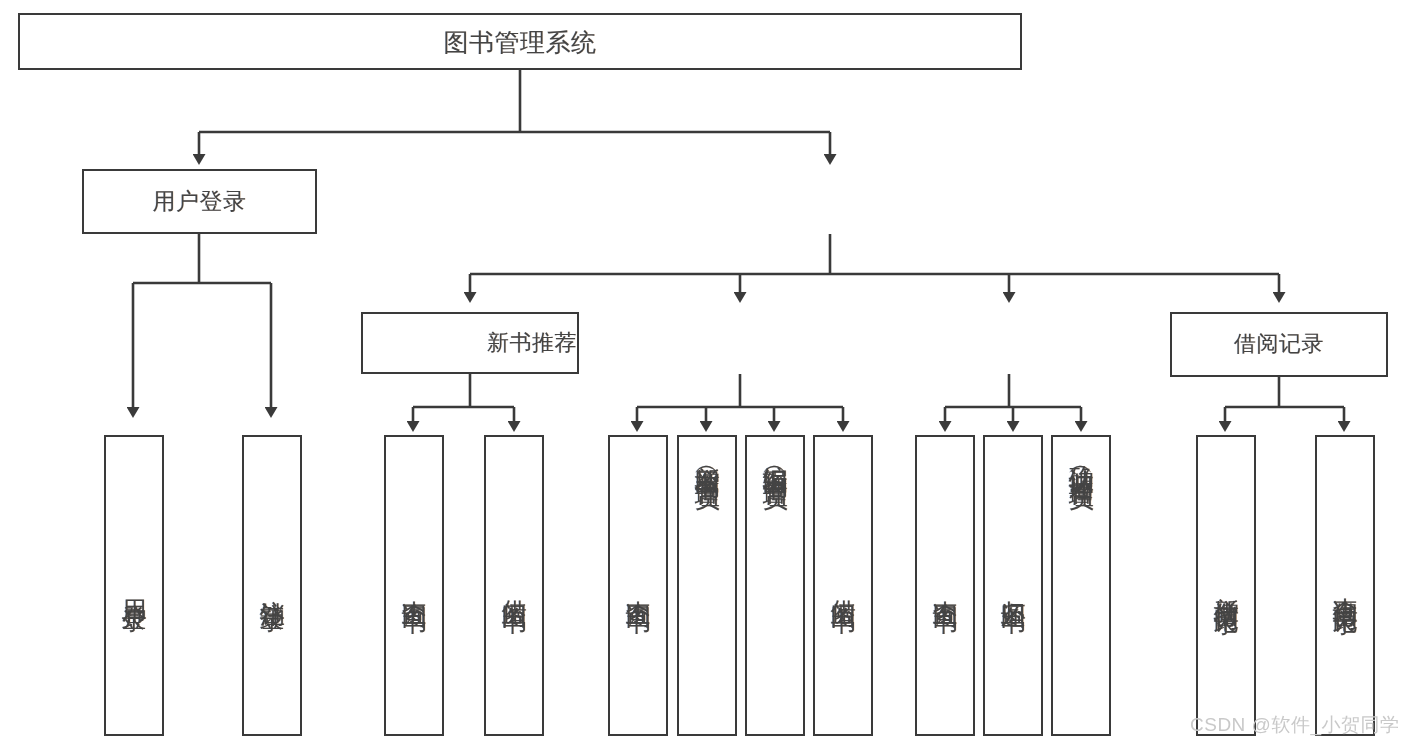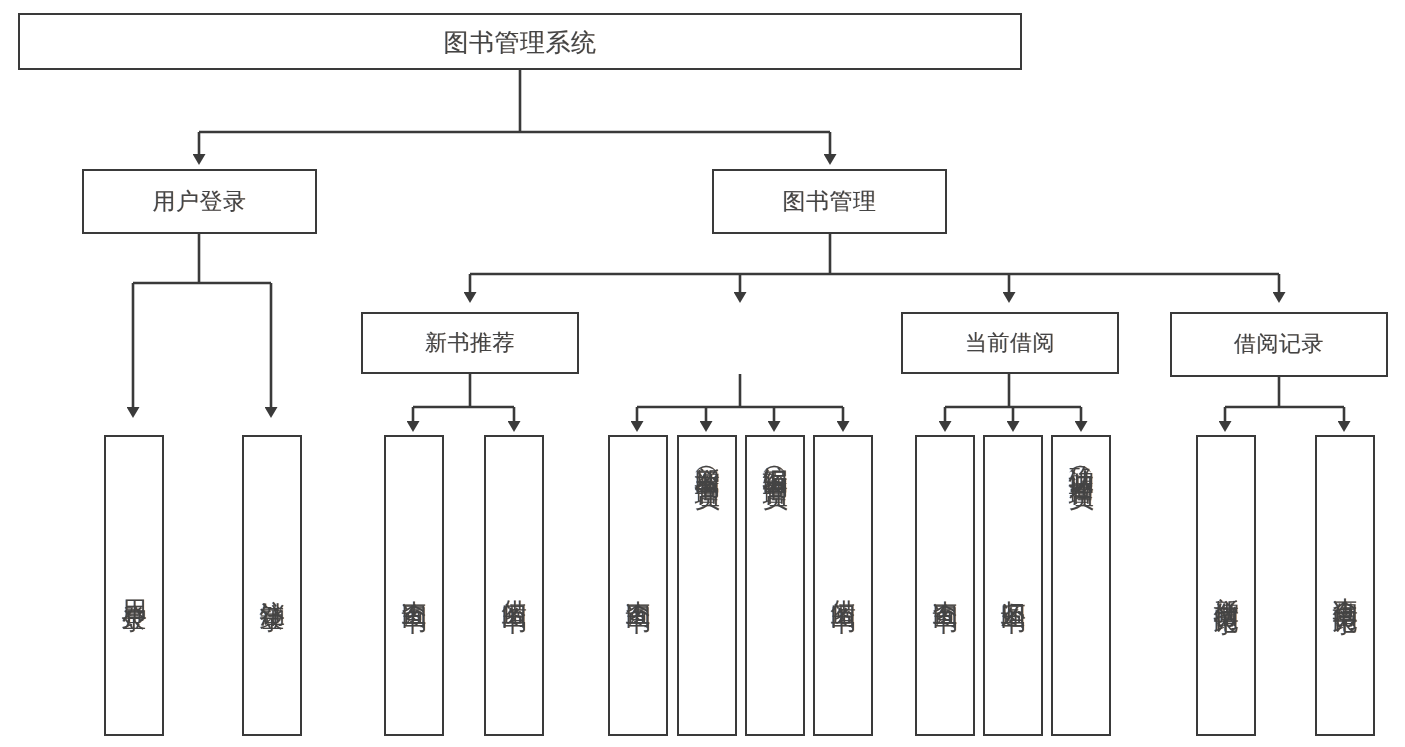--- a/index.html
+++ b/index.html
@@ -97,29 +97,23 @@
     </g>
   </svg>
 
   <div class="node root" style="left:18px;top:13px;width:1004px;height:57px;">
     <span class="lbl">图书管理系统</span>
   </div>
 
   <div class="node lvl2" style="left:82px;top:169px;width:235px;height:65px;">
     <span class="lbl">用户登录</span>
   </div>
-  <div class="node lvl2" style="left:712px;top:169px;width:235px;height:65px;">
-    <span class="lbl">图书管理</span>
-  </div>
 
-  <div class="node lvl3" style="left:361px;top:312px;width:218px;height:62px;">
+  <div class="node lvl3" style="left:361px;top:312px;width:218px;height:62px;justify-content:flex-end;">
     <span class="lbl">新书推荐</span>
-  </div>
-  <div class="node lvl3" style="left:901px;top:312px;width:218px;height:62px;">
-    <span class="lbl">当前借阅</span>
   </div>
   <div class="node lvl3" style="left:1170px;top:312px;width:218px;height:65px;">
     <span class="lbl">借阅记录</span>
   </div>
 
   <div class="node leaf mid" style="left:104px;top:435px;width:60px;height:301px;">
     <span class="lbl">用户登录</span>
   </div>
   <div class="node leaf mid" style="left:242px;top:435px;width:60px;height:301px;">
     <span class="lbl">注销登录</span>
@@ -155,13 +149,14 @@
     <span class="lbl">确认归还（管理员）</span>
   </div>
 
   <div class="node leaf mid" style="left:1196px;top:435px;width:60px;height:301px;">
     <span class="lbl">新增借阅记录</span>
   </div>
   <div class="node leaf mid" style="left:1315px;top:435px;width:60px;height:301px;">
     <span class="lbl">查询借阅记录</span>
   </div>
 
+  <div id="watermark">CSDN @软件_小贺同学</div>
 </div>
 
 </body></html>

